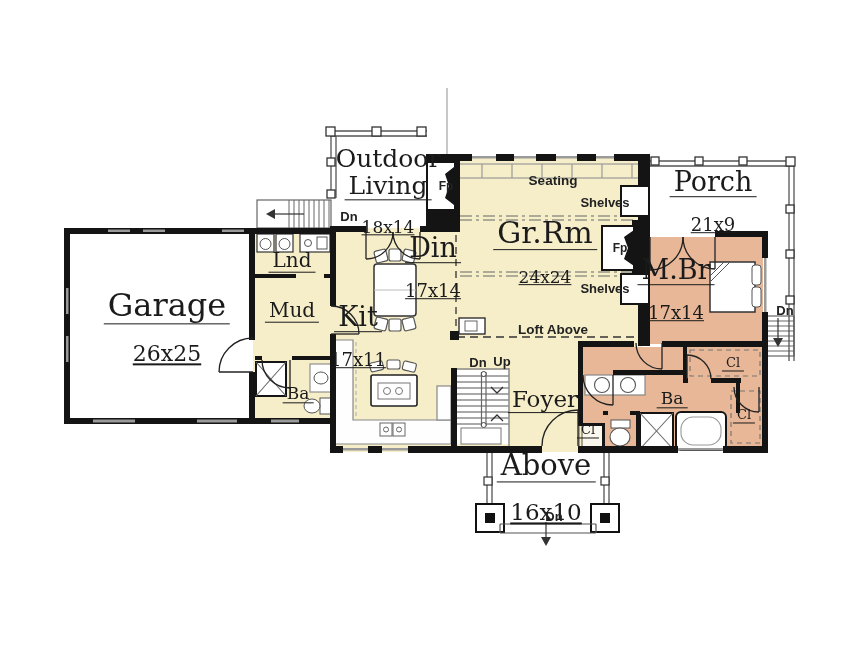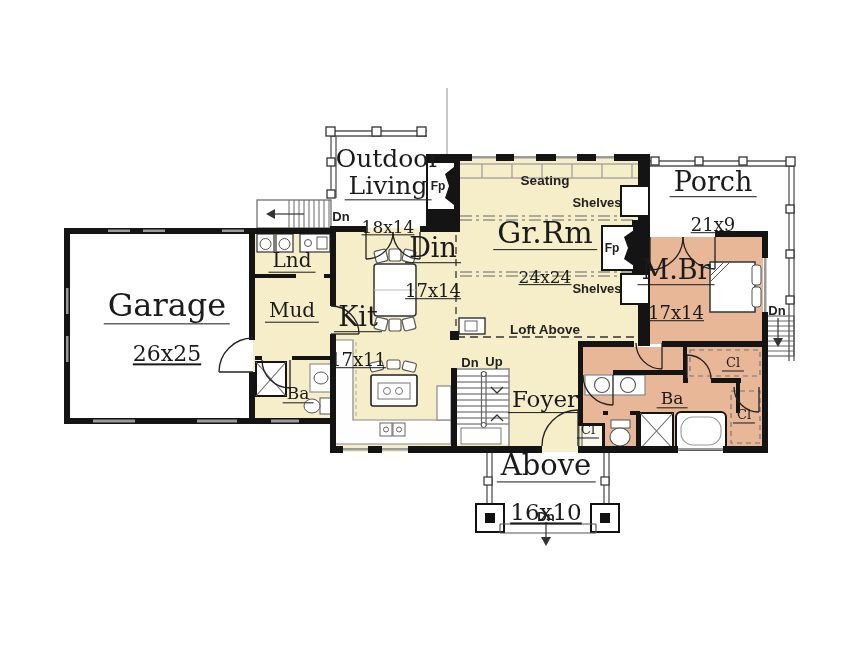--- a/index.html
+++ b/index.html
@@ -4,21 +4,21 @@
 <style>
   html,body{margin:0;padding:0;background:#fff;}
   .plan{position:relative;width:850px;height:669px;background:#ffffff;overflow:hidden;}
   .plan svg{position:absolute;left:0;top:0;}
   .lbl{position:absolute;transform:translate(-50%,-50%);text-align:center;color:#1b1b1b;
        font-family:"DejaVu Serif",serif;line-height:1.08;white-space:nowrap;z-index:5;}
   .lbl .l1{display:block;padding:0 2px;}
   .lbl .nm{display:inline-block;border-bottom:1.7px solid #1b1b1b;padding:0 4px 0px;}
   .lbl .dm{display:block;padding-top:18px;text-decoration:underline;}
   .ann{position:absolute;transform:translate(-50%,-50%);color:#222;white-space:nowrap;
-       font-family:"Liberation Sans",sans-serif;font-weight:600;z-index:5;}
+       font-family:"Liberation Sans",sans-serif;font-weight:600;z-index:5;padding-left:16px;}
 </style>
 </head>
 <body>
 
 <div class="plan">
 
 <svg width="850" height="669" viewBox="0 0 850 669">
 
   <g>
     <rect x="253" y="228" width="83" height="196" fill="#f5eec9"></rect>

